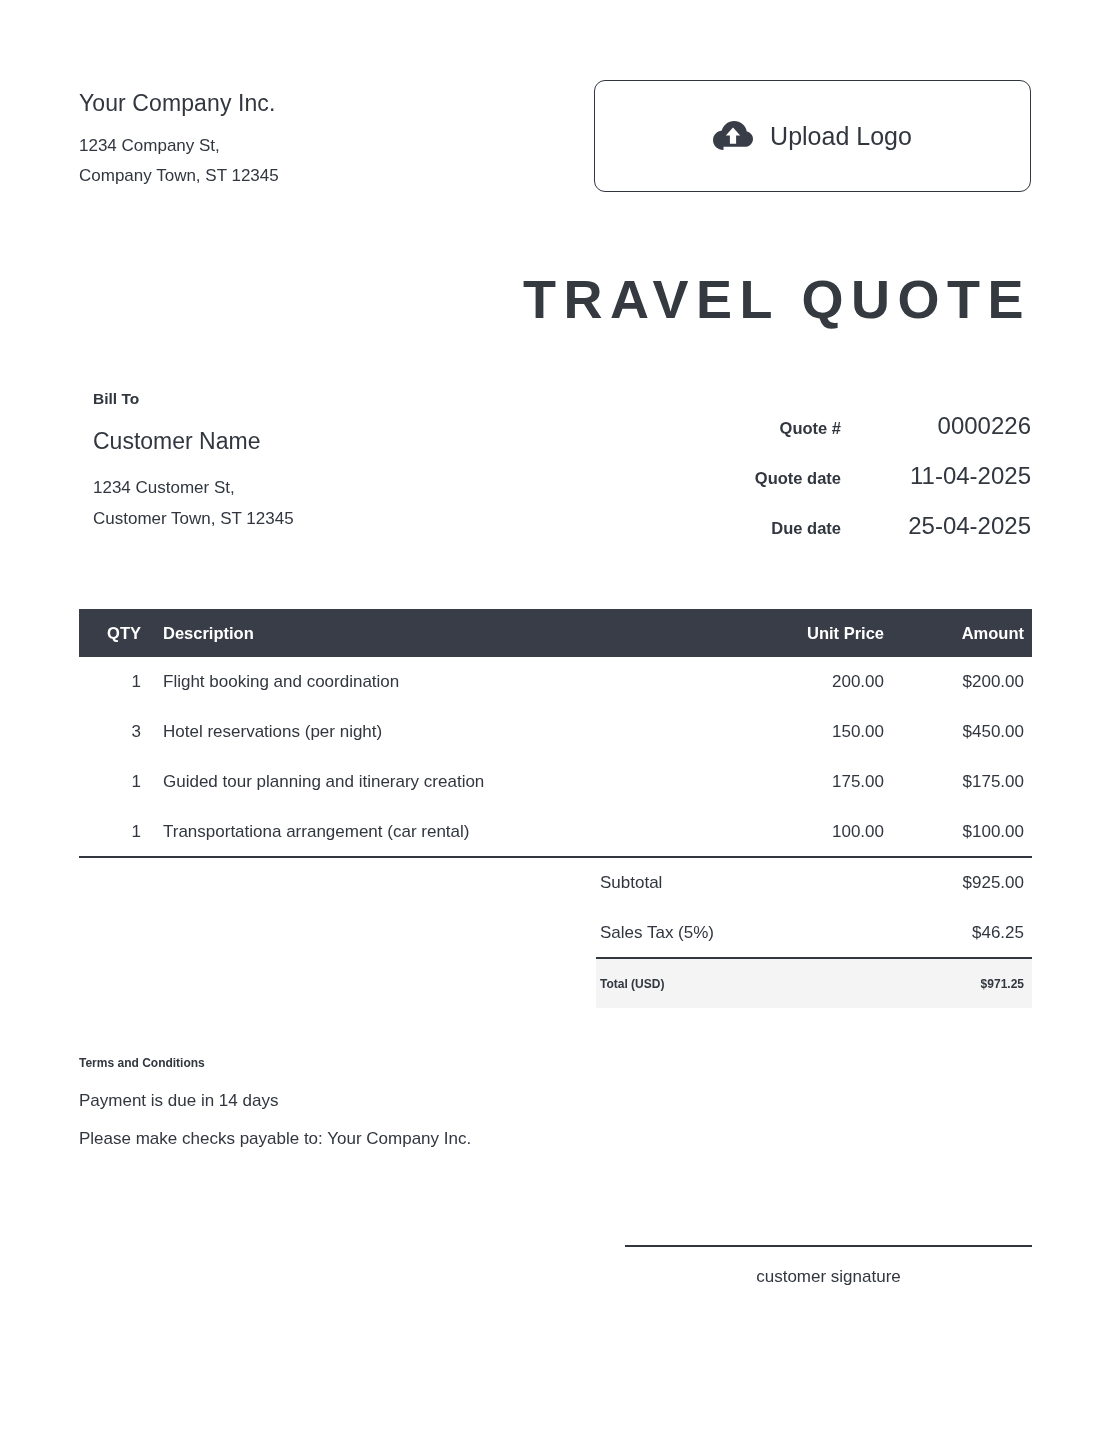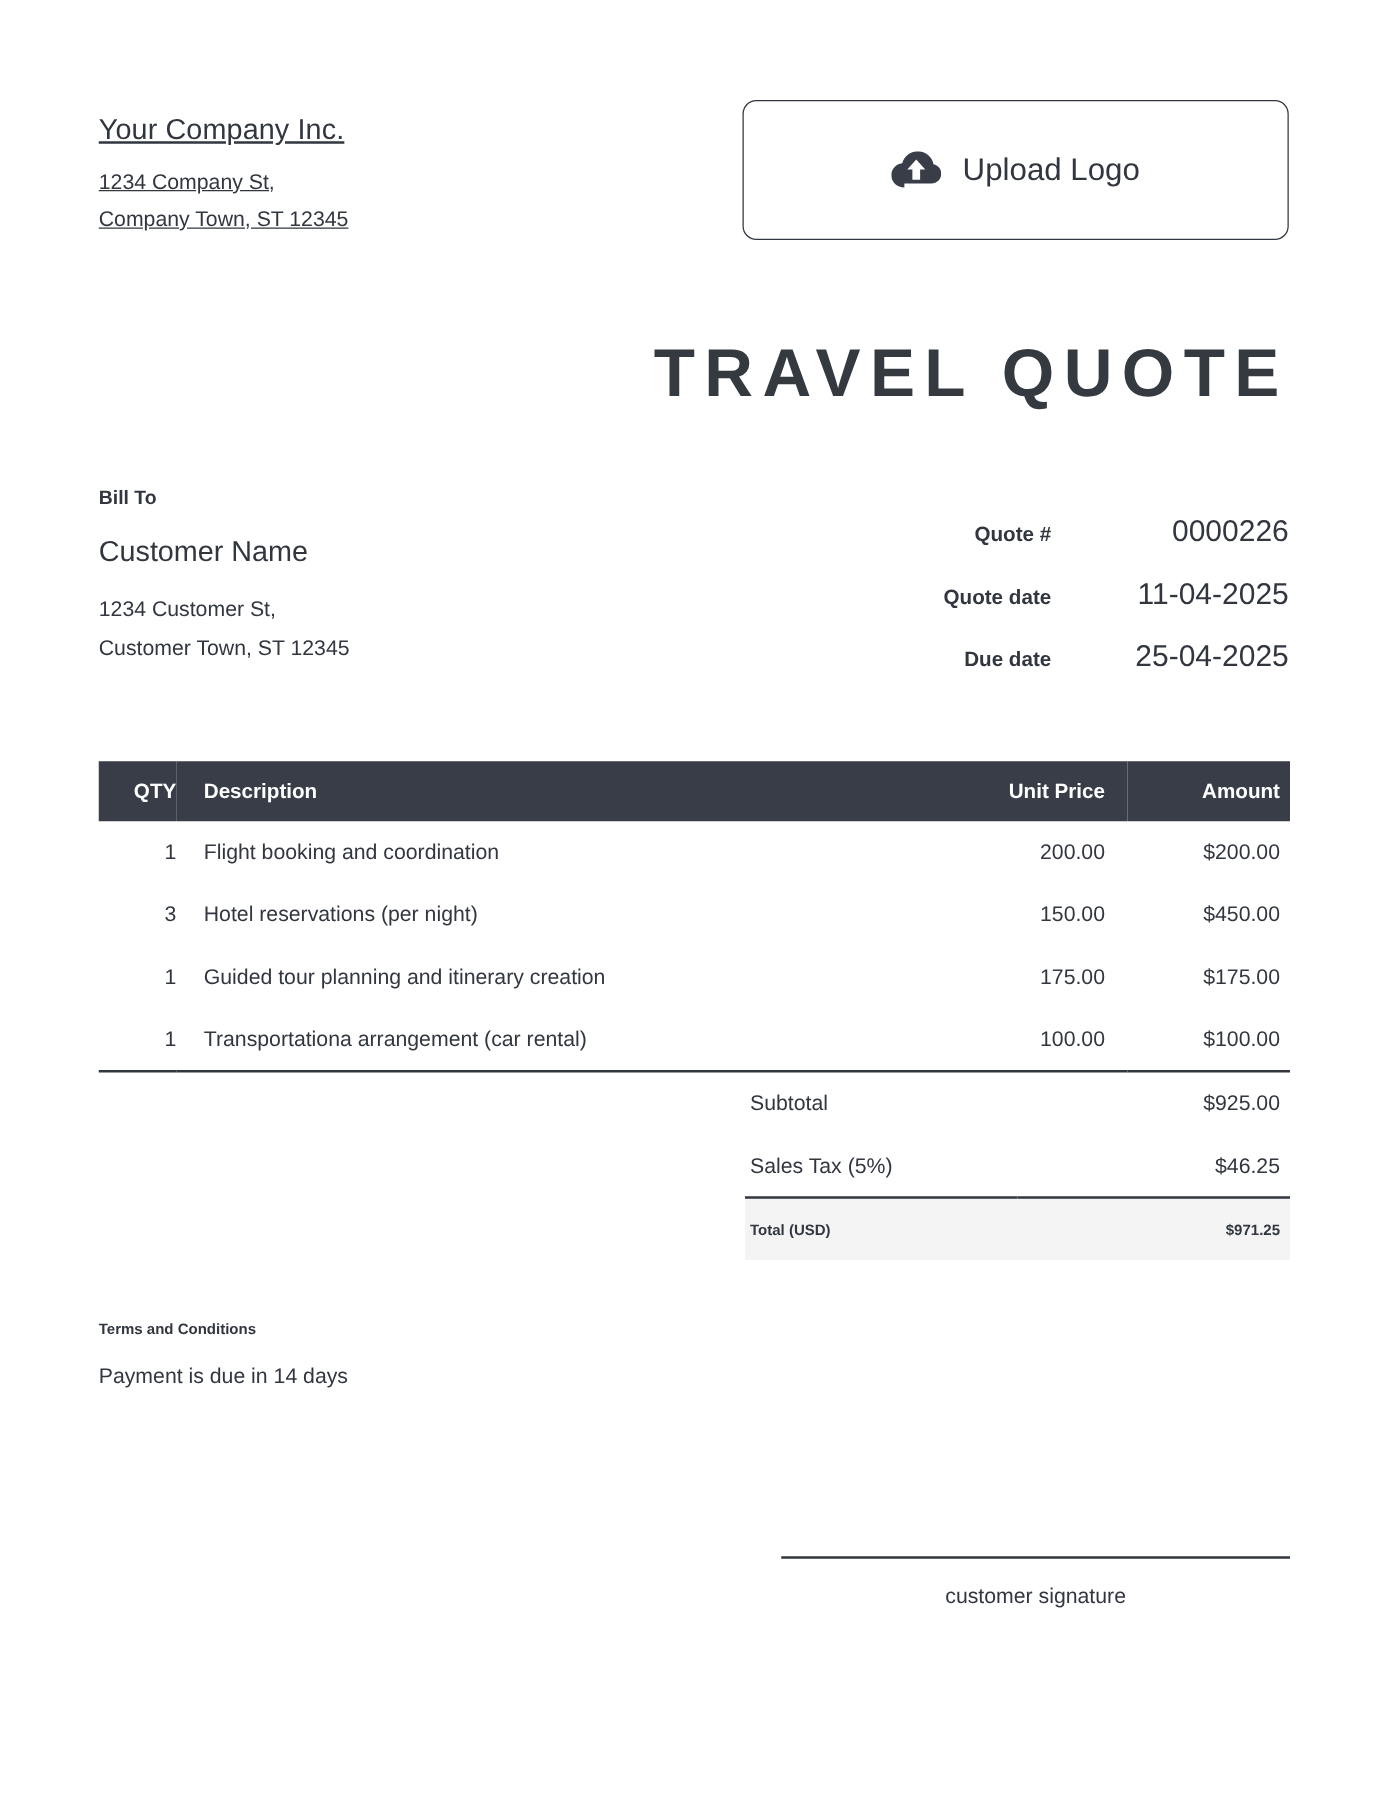--- a/index.html
+++ b/index.html
@@ -24,21 +24,21 @@
   .header {
     position: absolute;
     top: 80px;
     left: 79px;
     right: 79px;
     display: flex;
     justify-content: space-between;
     align-items: flex-start;
   }
 
-  .company-block { padding-top: 10px; text-decoration: underline; }
+  .company-block { padding-top: 10px; }
 
   .company-name {
     font-size: 23px;
     font-weight: 400;
     color: #31363F;
     letter-spacing: 0.1px;
     margin-bottom: 14px;
   }
 
   .company-addr-line {
@@ -78,21 +78,21 @@
     letter-spacing: 7.5px;
     color: #343A40;
     line-height: 1;
     white-space: nowrap;
   }
 
   
   .meta-area {
     position: absolute;
     top: 390px;
-    left: 79px;
+    left: 93px;
     right: 79px;
     display: flex;
     justify-content: space-between;
   }
 
   .bill-to-label {
     font-size: 15.5px;
     font-weight: 700;
     color: #31363F;
     margin-bottom: 20px;
@@ -359,20 +359,21 @@
           <td class="t-label">Total (USD)</td>
           <td class="t-value">$971.25</td>
         </tr>
       </tbody>
     </table>
   </div>
 
   <div class="terms">
     <div class="terms-title">Terms and Conditions</div>
     <div class="terms-line">Payment is due in 14 days</div>
+    <div class="terms-line">Please make checks payable to: Your Company Inc.</div>
   </div>
 
   <div class="signature">
     <div class="signature-line"></div>
     <div class="signature-label">customer signature</div>
   </div>
 
 </div>
 
 </body></html>

